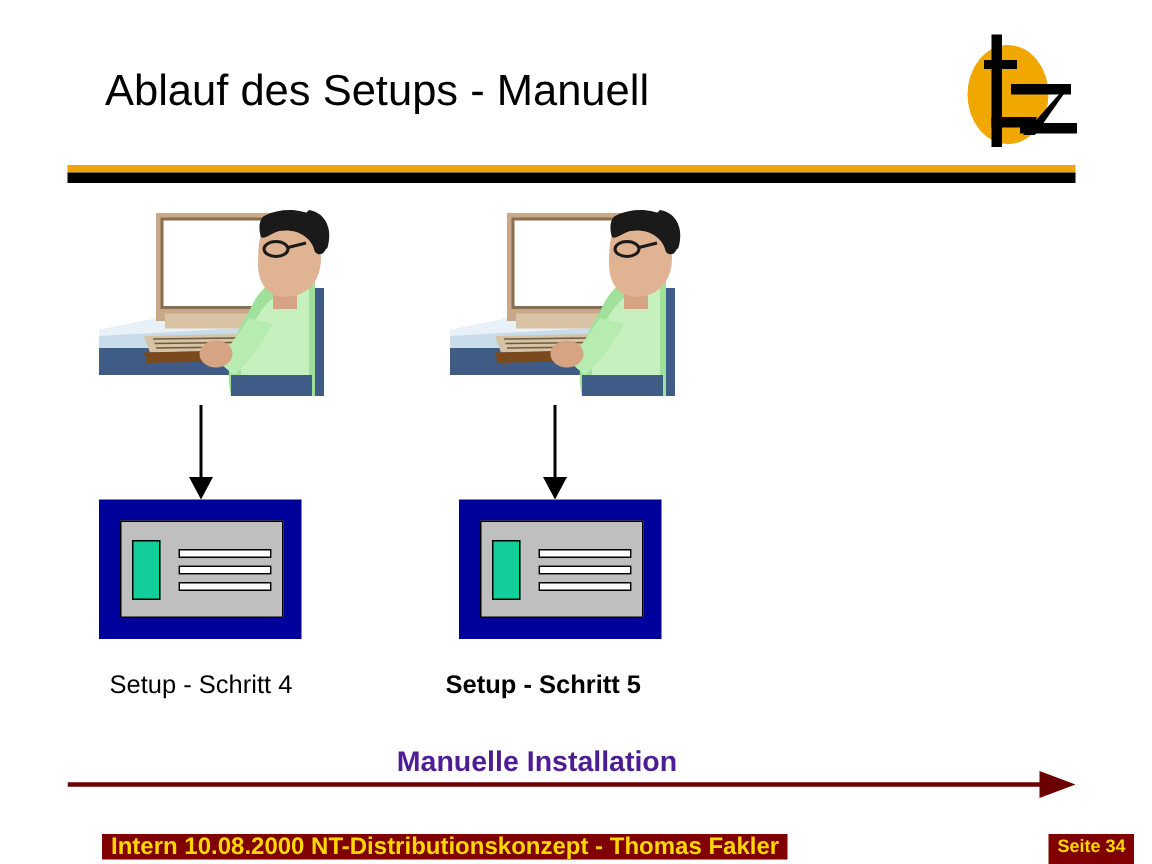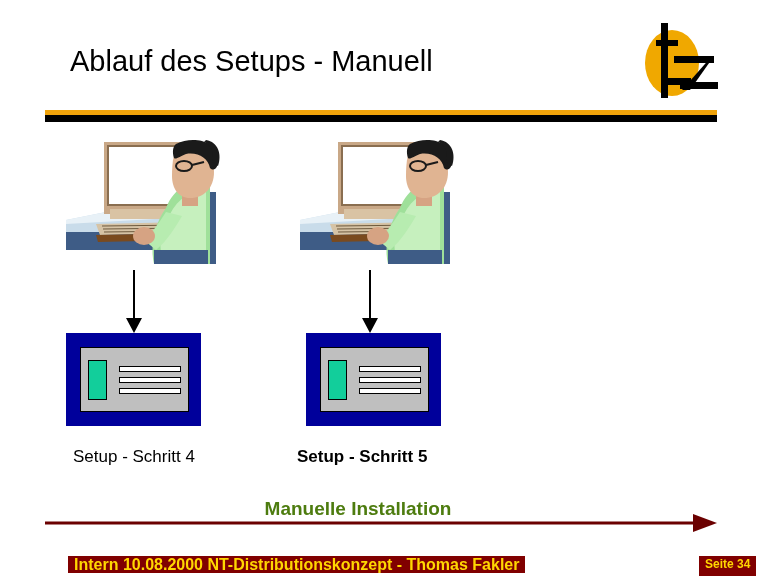--- a/index.html
+++ b/index.html
@@ -134,21 +134,21 @@
 
   
   #timeline-label {
     position: absolute;
     left: 0;
     top: 498px;
     width: 716px;
     text-align: center;
     font-size: 19px;
     font-weight: bold;
-    color: #4d7c0f;
+    color: #4c1d95;
   }
   #timeline-arrow {
     position: absolute;
     left: 45px;
     top: 512px;
     width: 672px;
     height: 22px;
   }
 
   

